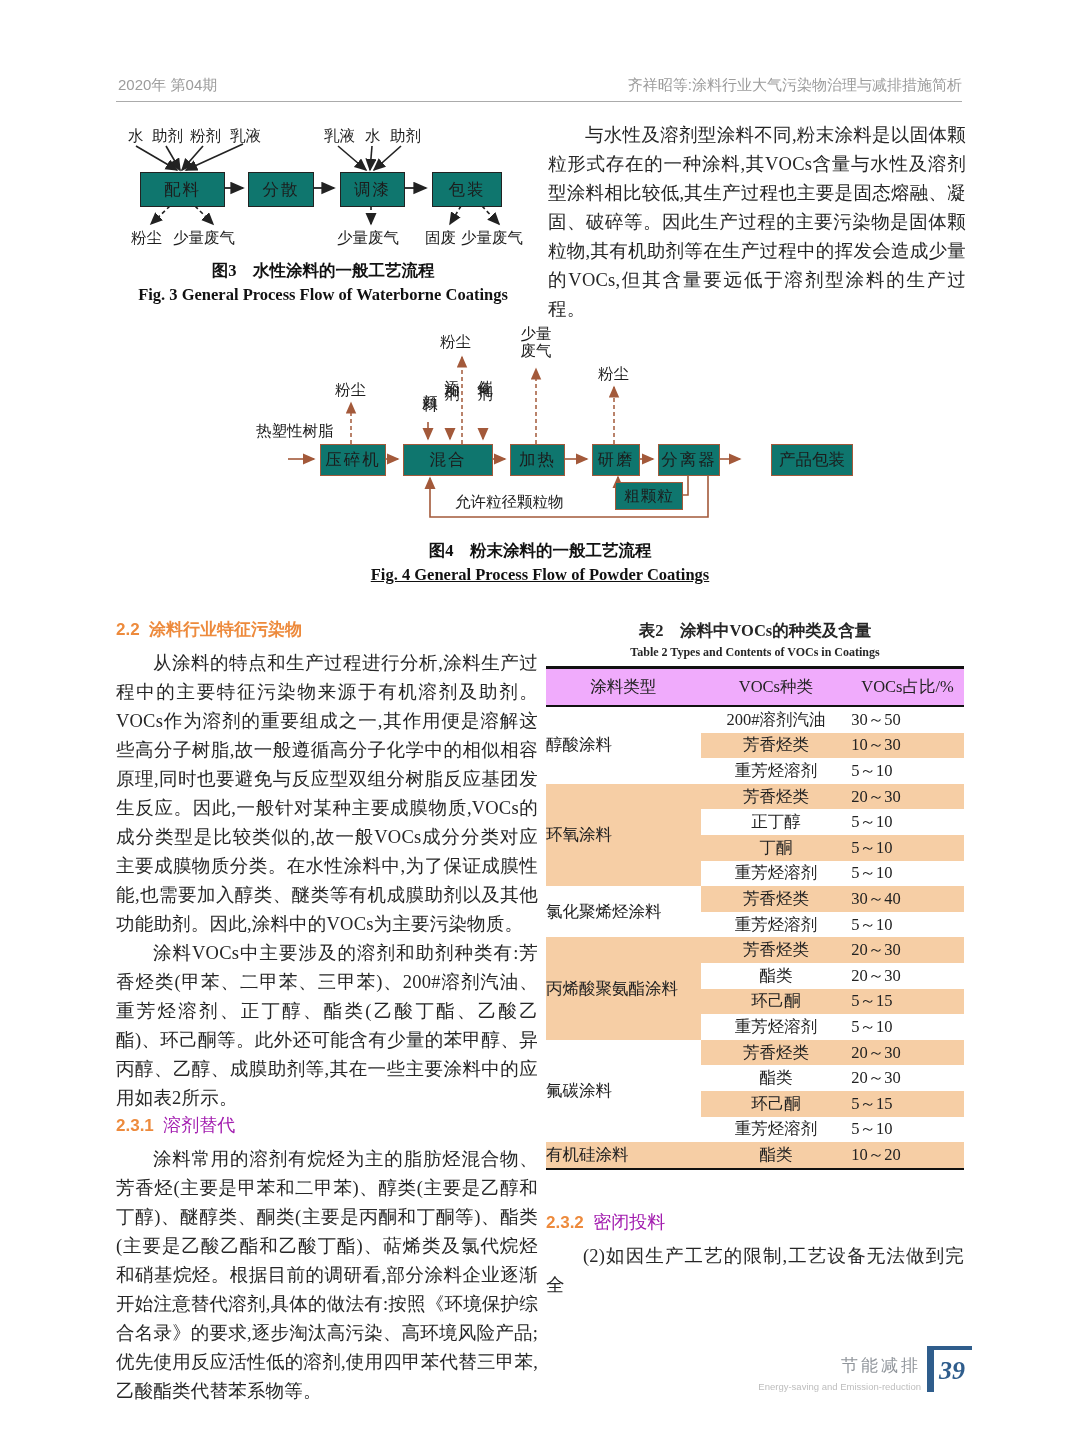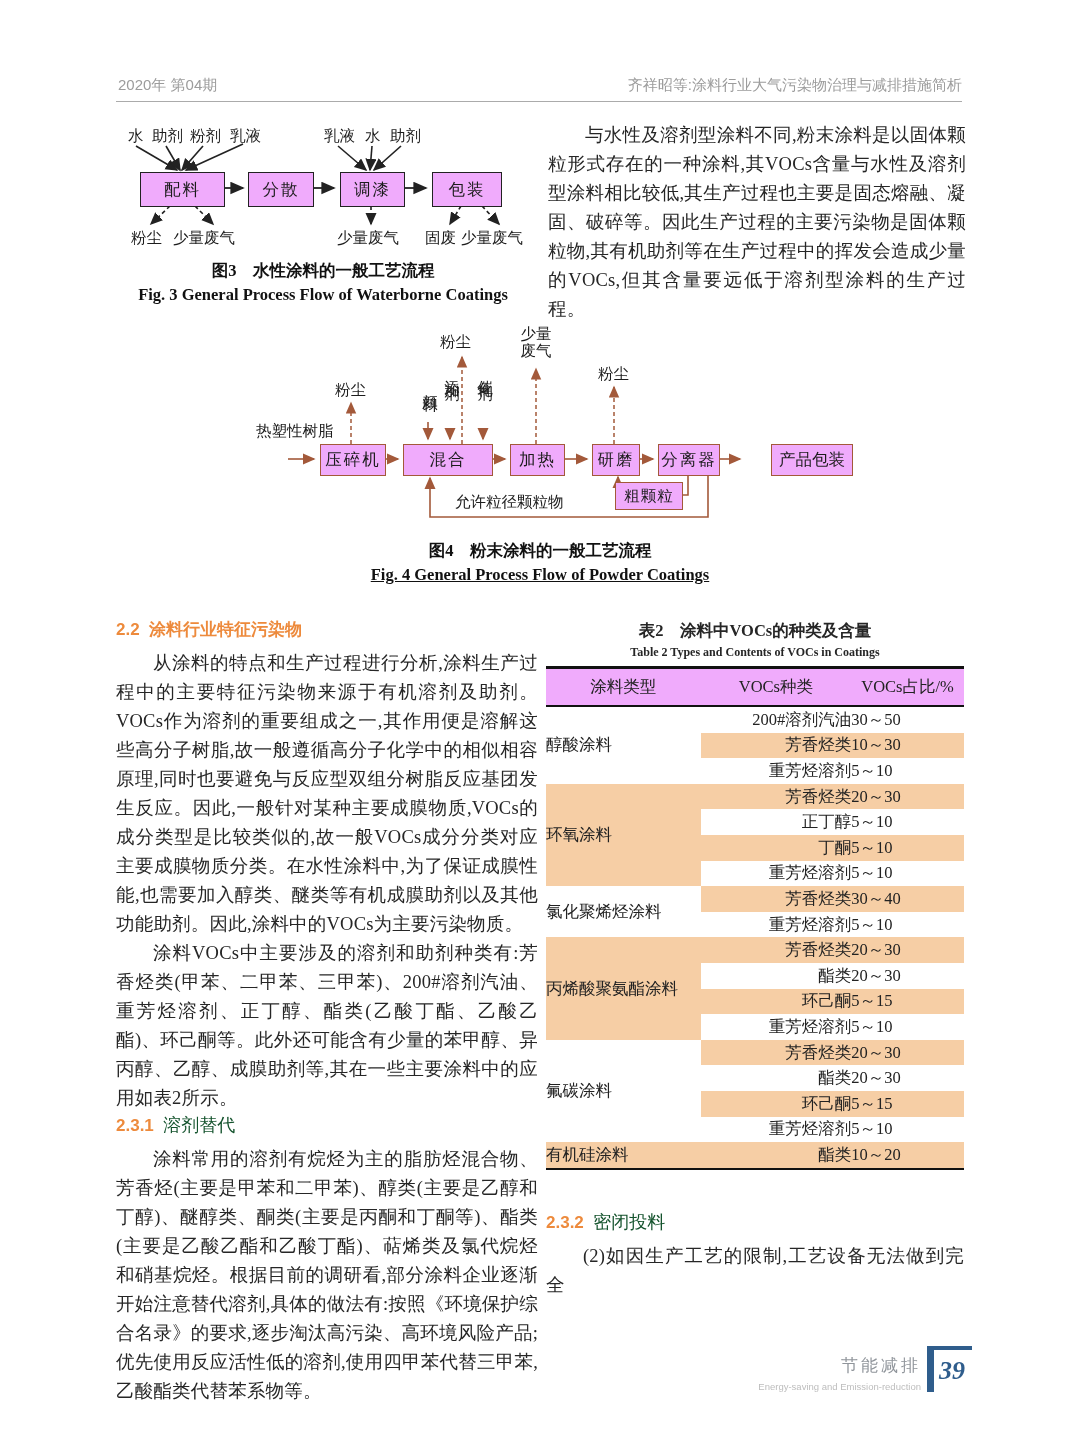--- a/index.html
+++ b/index.html
@@ -13,54 +13,54 @@
   .hdr-rule{position:absolute;top:101px;left:116px;width:846px;height:0;
        border-top:1px solid #ababab;}
 
   
   .par{font-size:18.5px;line-height:29px;text-align:justify;text-indent:2em;
        margin:0 0 0 0;letter-spacing:0.2px;}
 
   
   .figwrap{position:absolute;}
   .figwrap svg{position:absolute;left:0;top:0;}
-  .fbox{position:absolute;background:#f0abfc;display:flex;align-items:center;
+  .fbox{position:absolute;background:#0f766e;display:flex;align-items:center;
         justify-content:center;font-size:16.5px;letter-spacing:2px;color:#1c1c1c;}
   .f3box{border:1.7px solid #222;}
   .f4box{border:1.6px solid #a3593a;}
   .flab{position:absolute;font-size:15.5px;color:#1c1c1c;white-space:nowrap;}
   .vlab{position:absolute;font-size:15.5px;color:#1c1c1c;
         writing-mode:vertical-rl;text-orientation:upright;letter-spacing:2px;}
   .figcap-zh{position:absolute;left:0;width:100%;text-align:center;
         font-size:16.5px;font-weight:bold;color:#111;}
   .figcap-en{position:absolute;left:0;width:100%;text-align:center;
         font-size:16.5px;font-weight:bold;color:#111;}
   .wraplab{white-space:normal;line-height:17px;text-align:center;}
 
   
   .col-left{position:absolute;left:116px;top:618px;width:422px;}
   .col-right-top{position:absolute;left:548px;top:121px;width:418px;}
   .col-right{position:absolute;left:546px;top:618px;width:418px;}
   .sec-h{font-family:"Liberation Sans","DejaVu Sans",sans-serif;
          font-size:17px;font-weight:bold;color:#ed8a3c;margin:0 0 8px 0;}
-  .sec-h .blk{color:#14532d;font-weight:normal;
+  .sec-h .blk{color:#a21caf;font-weight:normal;
          font-family:"Liberation Serif","DejaVu Serif",serif;font-size:18px;}
   .sec-h.mt{margin-top:6px;}
 
   
   .tbl-title-zh{text-align:center;font-size:16.5px;font-weight:bold;margin:2px 0 3px 0;}
   .tbl-title-en{text-align:center;font-size:12px;font-weight:bold;margin:0 0 6px 0;}
   table.vocs{width:100%;border-collapse:collapse;
         border-top:3px solid #111;border-bottom:2.5px solid #111;
         font-size:16.5px;}
   table.vocs th{background:#f0abfc;font-weight:normal;color:#222;
         height:34px;border-bottom:2px solid #111;}
   table.vocs td{height:25.6px;padding:0;color:#222;}
   td.c-type{padding-left:20px;text-align:left;}
-  td.c-kind{padding-left:14px;text-align:right;width:36%;}
+  td.c-kind{padding-left:14px;text-align:center;width:36%;}
   td.c-pct{text-align:left;width:27%;}
   .shade{background:#f6cea5;}
 
   
   .footer{position:absolute;top:1346px;right:106px;display:flex;align-items:flex-start;}
   .footer-text{text-align:right;margin-right:6px;padding-top:8px;}
   .footer-zh{font-size:17px;color:#90959b;letter-spacing:3px;
         font-family:"Liberation Sans","DejaVu Sans",sans-serif;}
   .footer-en{font-size:9.5px;color:#bdbdbd;margin-top:4px;
         font-family:"Liberation Sans","DejaVu Sans",sans-serif;}

